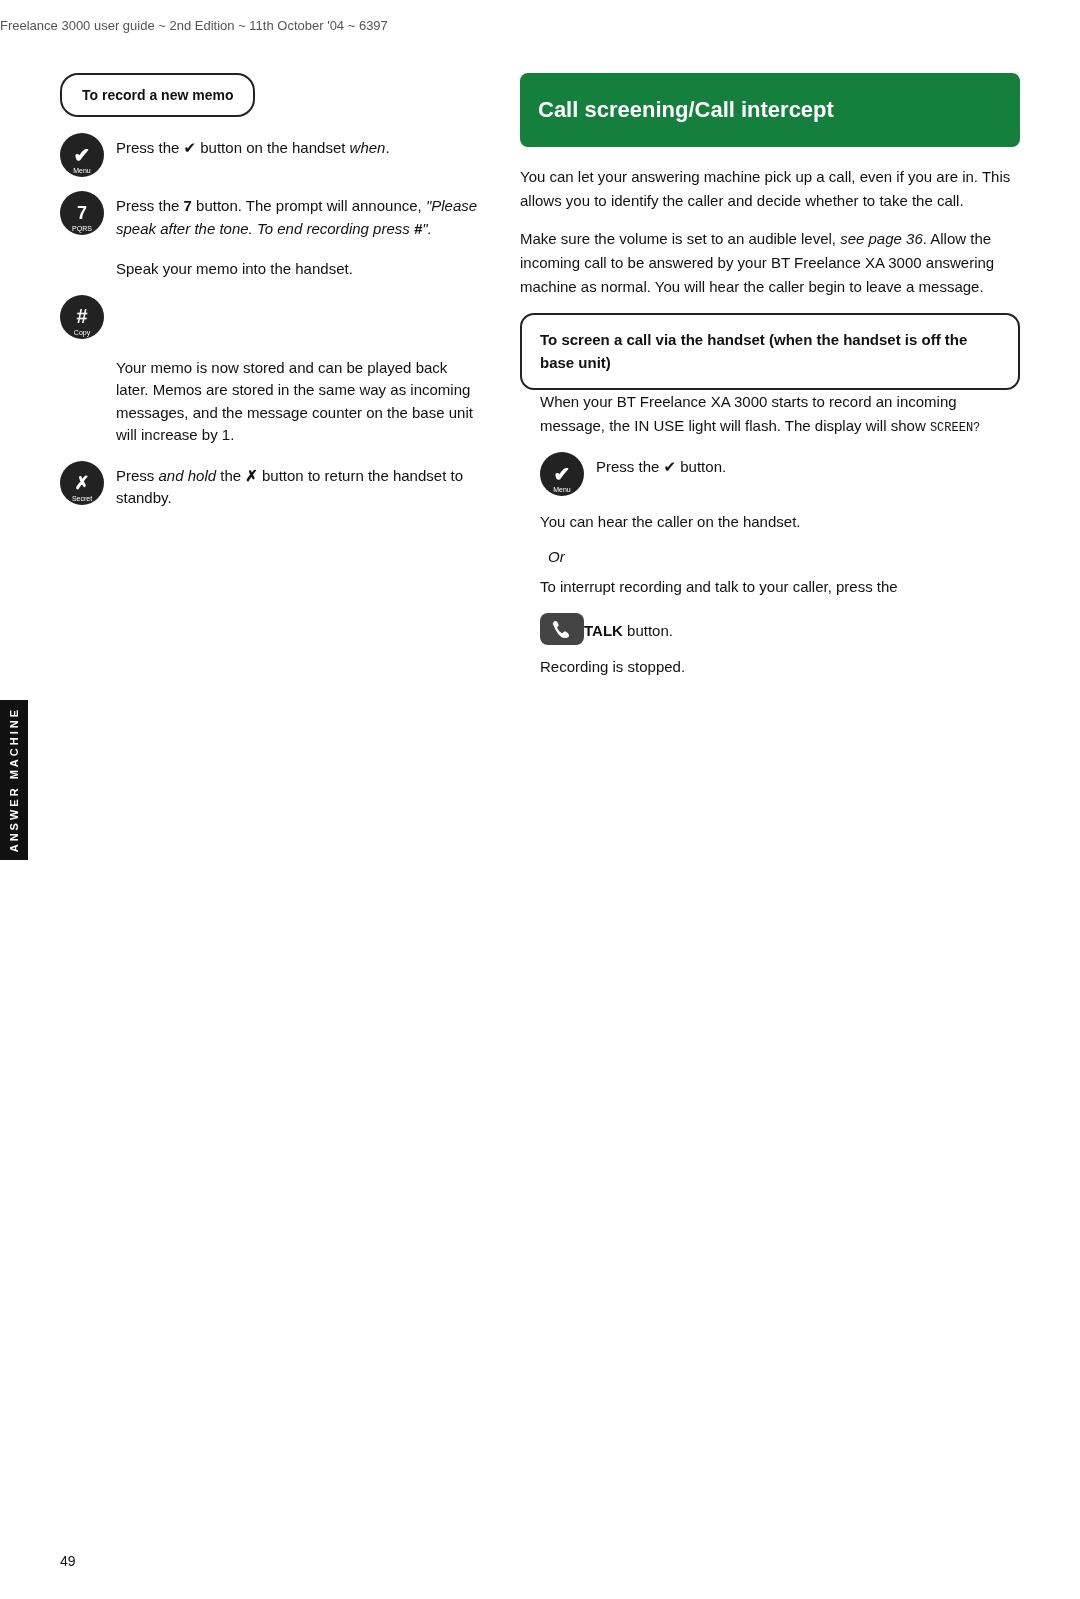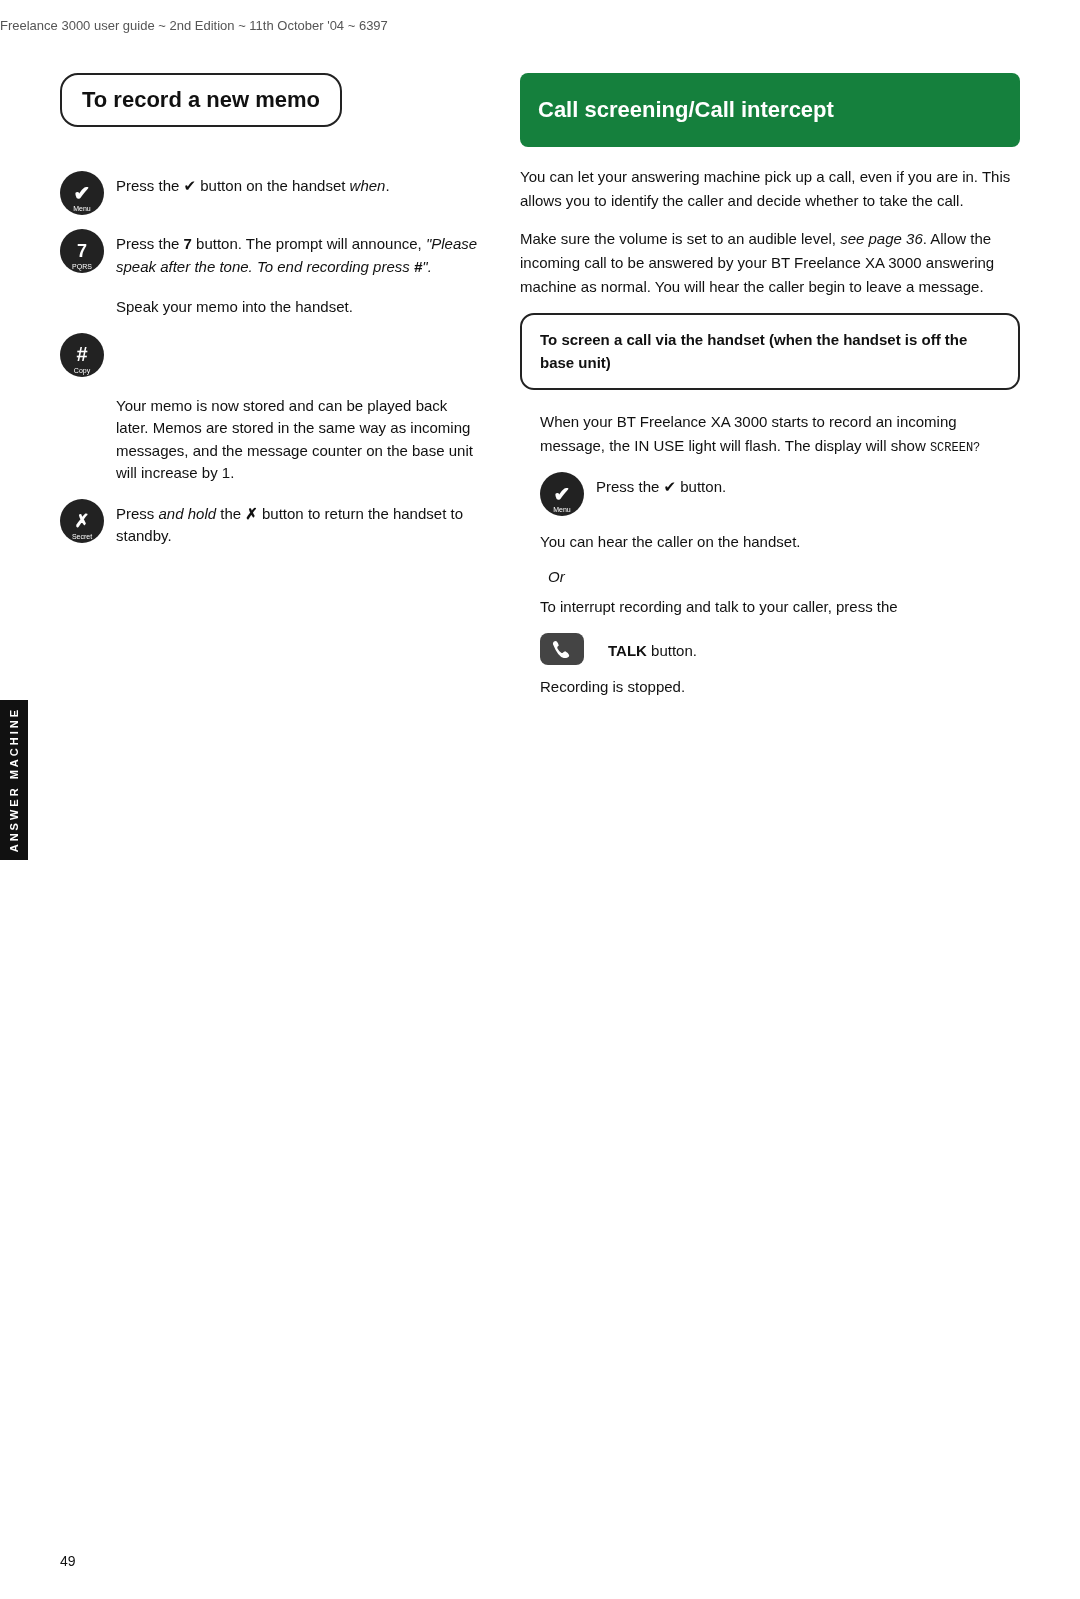--- a/index.html
+++ b/index.html
@@ -33,25 +33,25 @@
     
     .right-col {
       flex: 1;
     }
 
     
     .callout-box {
       border: 2.5px solid #222;
       border-radius: 18px;
       padding: 12px 20px;
-      margin-bottom: 44px;
+      margin-bottom: 16px;
       display: inline-block;
       background: #fff;
       font-weight: bold;
-      font-size: 22px;
+      font-size: 14px;
     }
 
     
     .section-title {
       background: #15803d;
       color: #fff;
       font-size: 22px;
       font-weight: bold;
       padding: 24px 18px;
       border-radius: 8px;
@@ -98,21 +98,20 @@
       padding-top: 4px;
     }
     .step-text em { font-style: italic; }
     .step-text strong { font-weight: bold; }
 
     
     .right-callout {
       border: 2px solid #222;
       border-radius: 14px;
       padding: 14px 18px;
-      margin-bottom: 20px;
       font-weight: bold;
       font-size: 15px;
       line-height: 1.5;
       background: #fff;
     }
 
     .right-body-text {
       font-size: 15px;
       line-height: 1.6;
       margin-bottom: 14px;
@@ -124,21 +123,21 @@
 
     .or-text {
       font-style: italic;
       margin: 10px 8px;
       font-size: 15px;
     }
 
     .talk-row {
       display: flex;
       align-items: center;
-      gap: 24px;
+      gap: 0;
       margin-bottom: 10px;
     }
     .talk-btn {
       background: #444;
       color: #fff;
       border-radius: 8px;
       padding: 6px 10px;
       font-size: 18px;
       display: flex;
       align-items: center;

